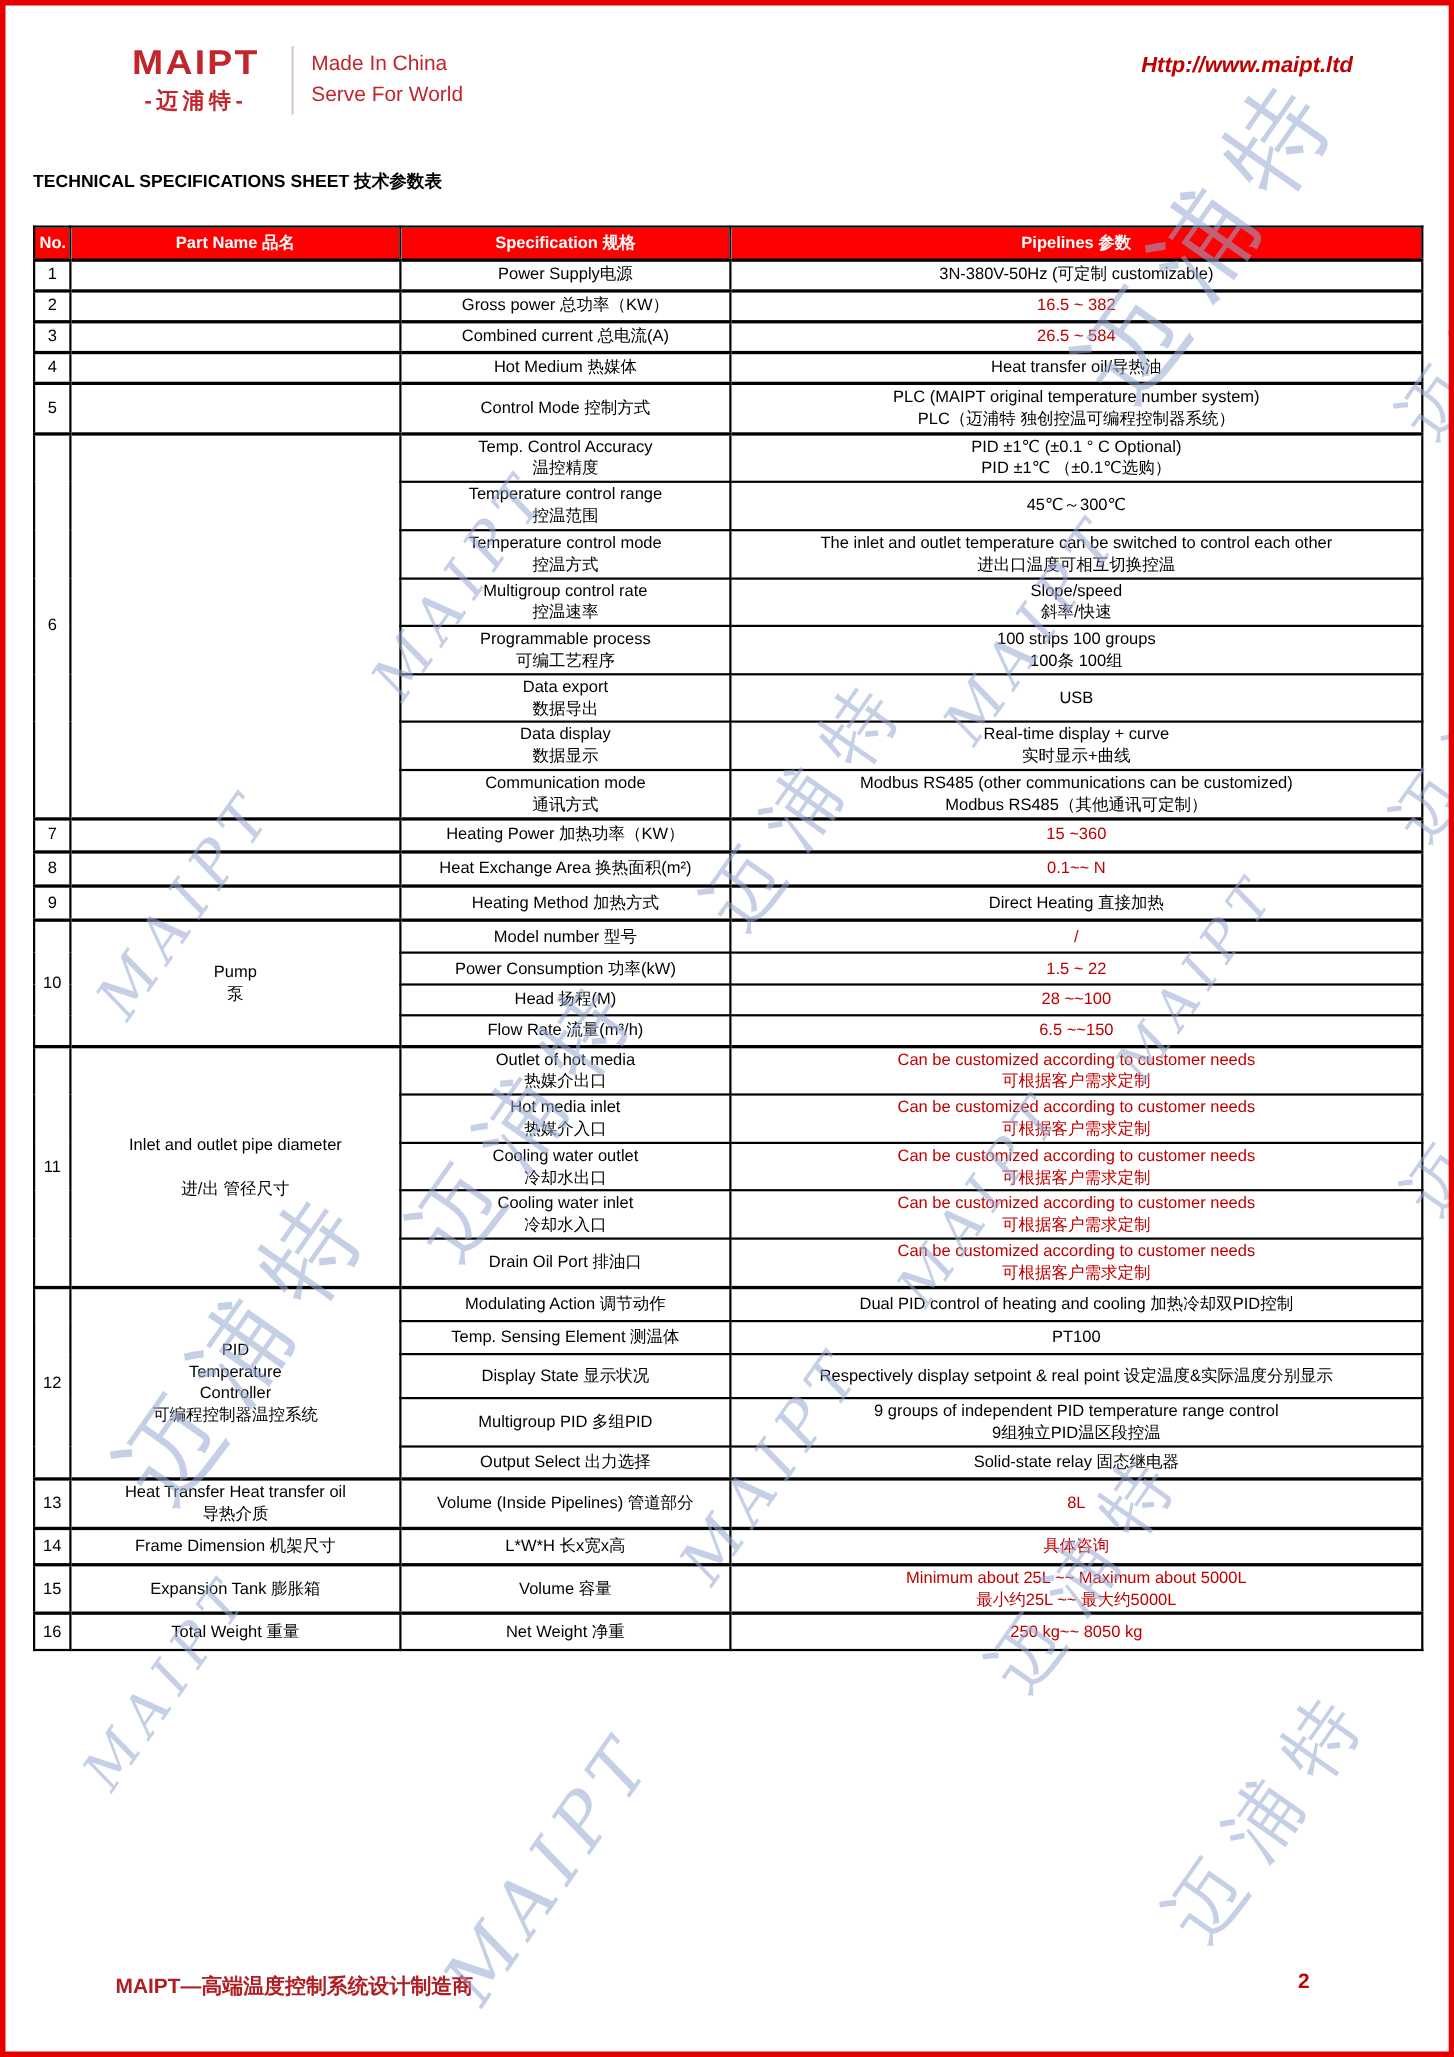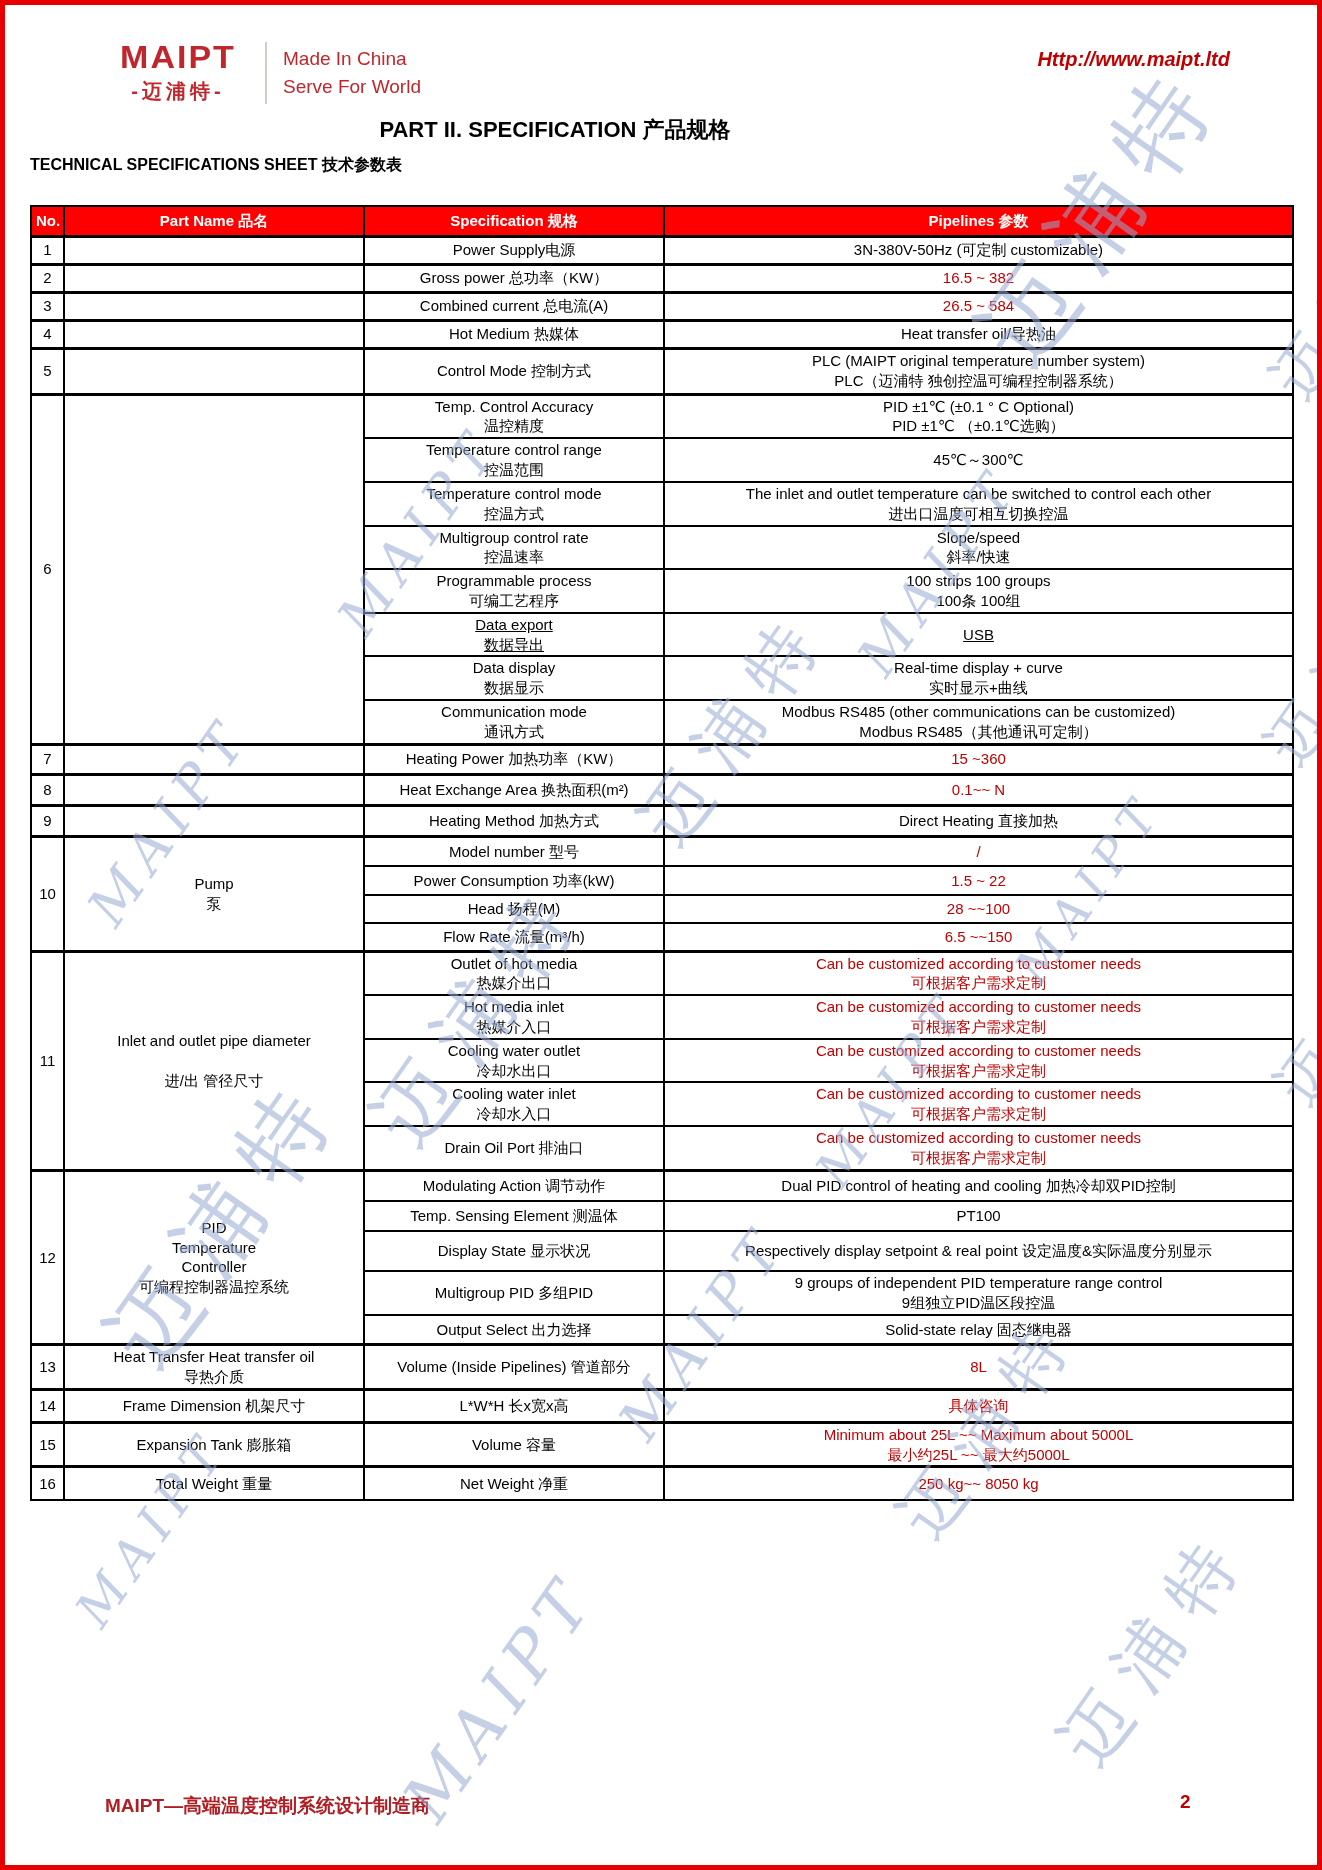--- a/index.html
+++ b/index.html
@@ -56,21 +56,20 @@
       <div class="logo-brand-cn">-迈浦特-</div>
     </div>
     <div class="logo-divider"></div>
     <div class="logo-taglines">
       <div>Made In China</div>
       <div>Serve For World</div>
     </div>
   </div>
   <div class="site-url">Http://www.maipt.ltd</div>
 
-  <div class="doc-title">PART II. SPECIFICATION 产品规格</div>
   <div class="doc-subtitle">TECHNICAL SPECIFICATIONS SHEET 技术参数表</div>
 
   <div class="spec-table-wrap">
     <table class="spec">
       <colgroup>
         <col class="c-no">
           <col class="c-part">
           <col class="c-spec">
           <col class="c-arg">
       </colgroup>
@@ -178,21 +177,21 @@
           <tr style="height: 42px;">
             <td>
               <div>Programmable process</div>
               <div>可编工艺程序</div>
             </td>
             <td>
               <div>100 strips 100 groups</div>
               <div>100条 100组</div>
             </td>
           </tr>
-          <tr style="height: 42px; text-decoration: underline;">
+          <tr style="height: 42px;">
             <td>
               <div>Data export</div>
               <div>数据导出</div>
             </td>
             <td>
               <div>USB</div>
             </td>
           </tr>
           <tr style="height: 32px;">
             <td>

